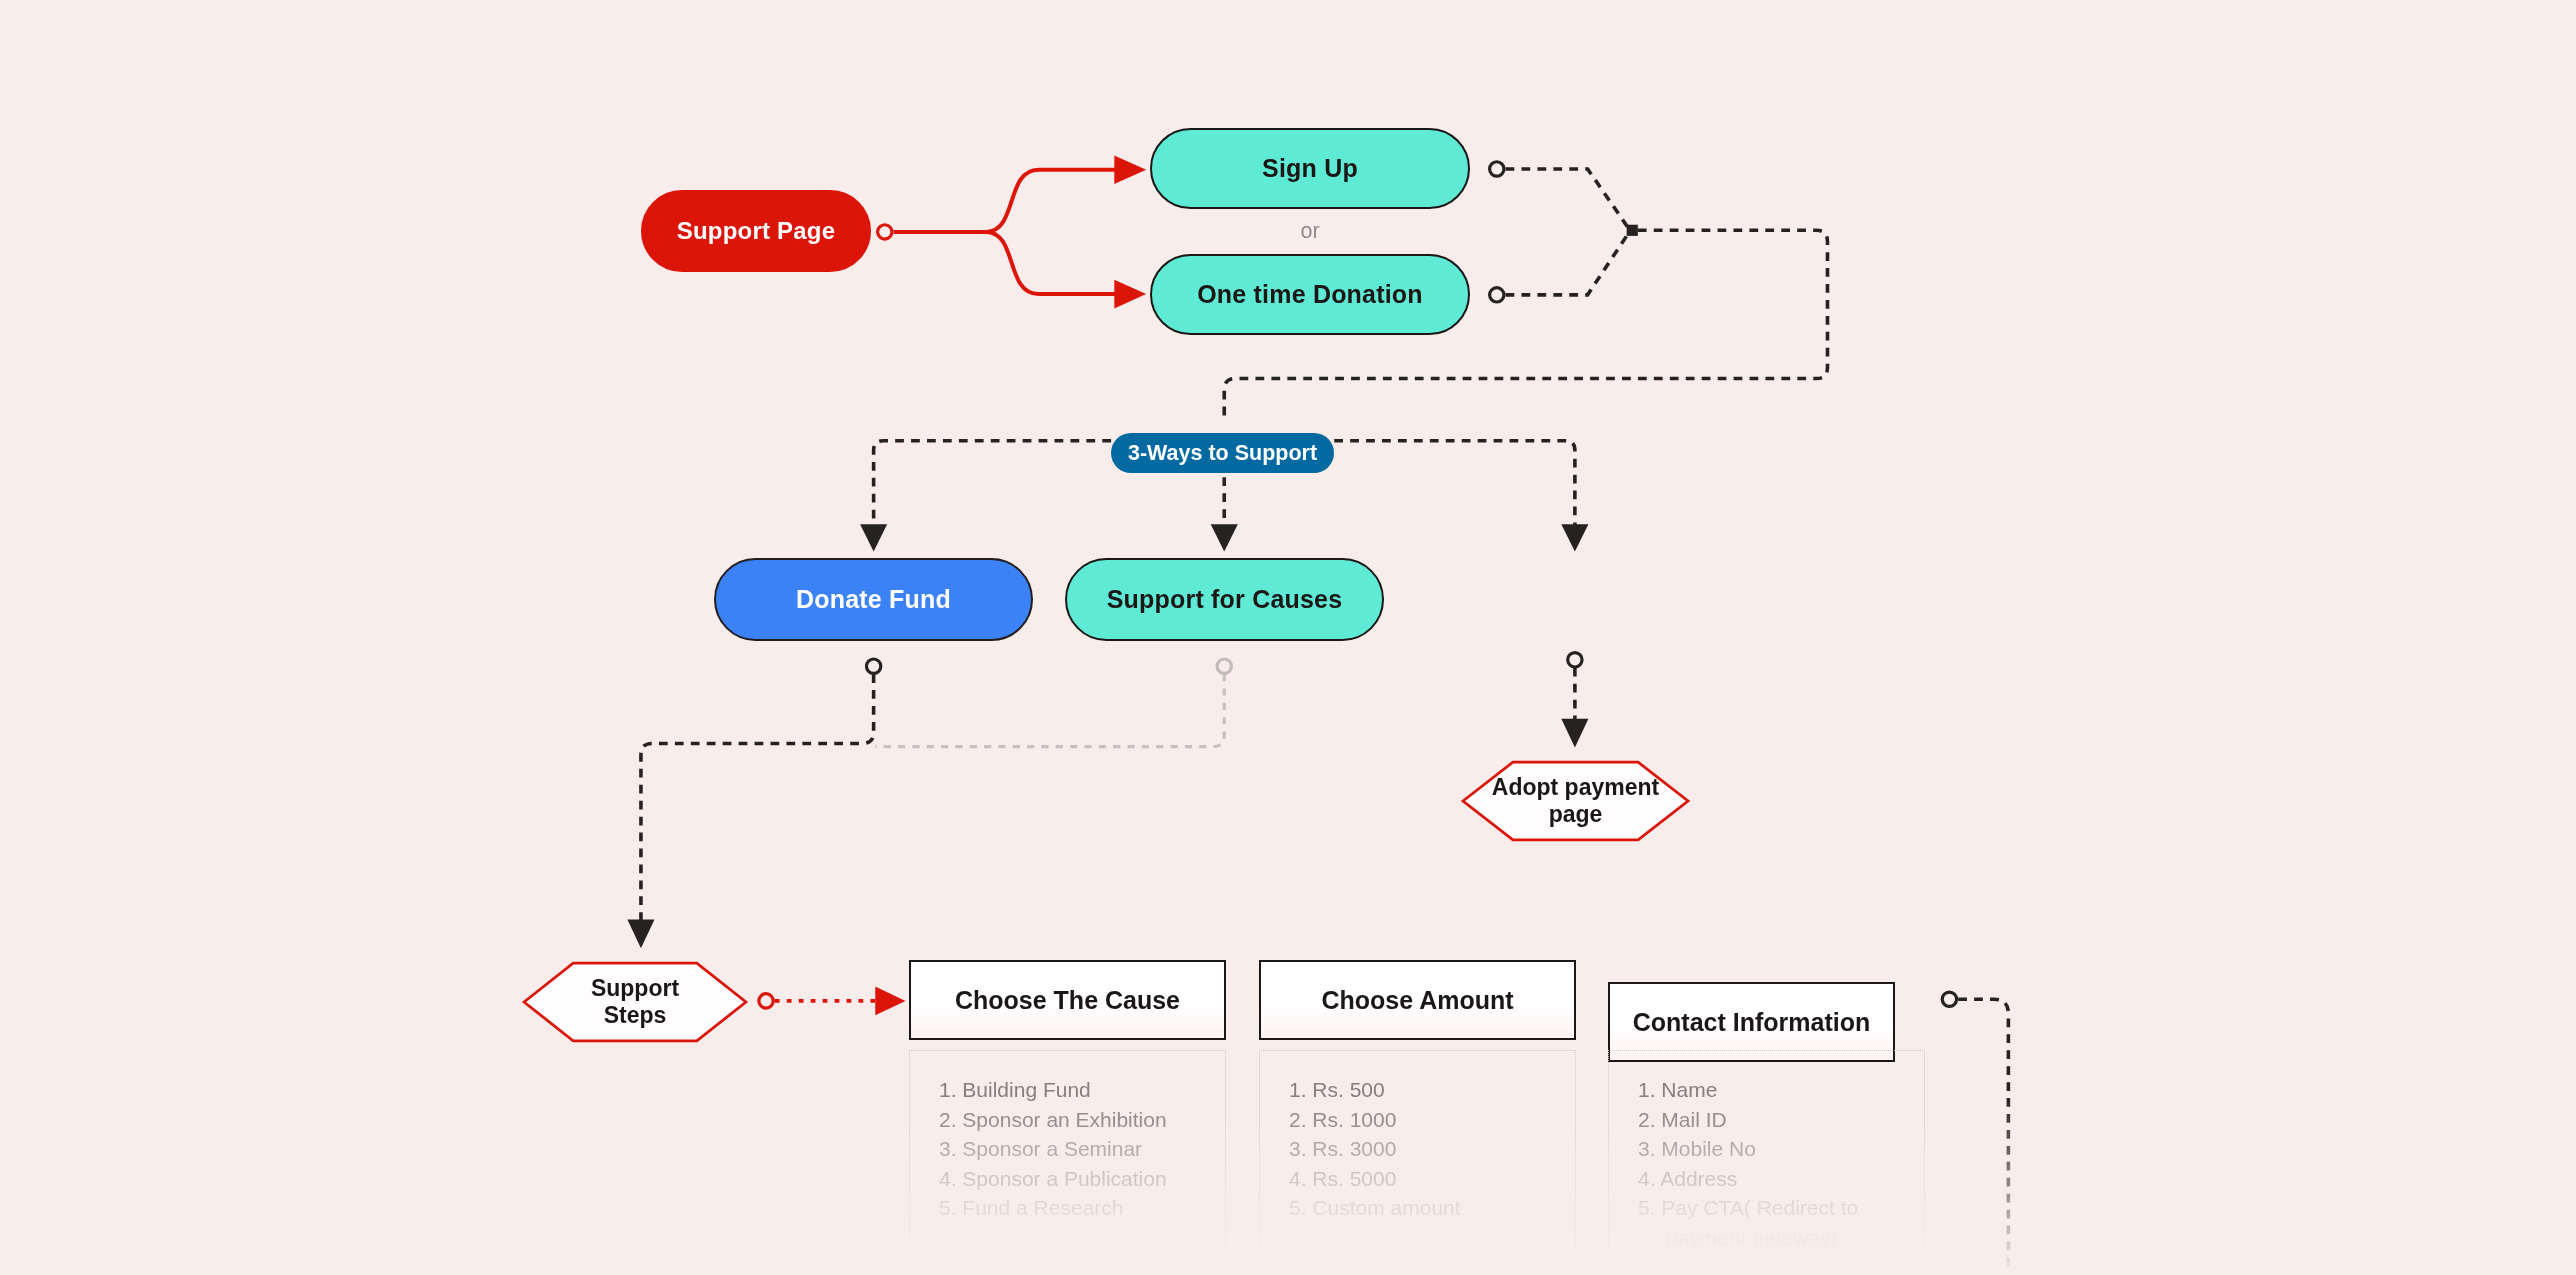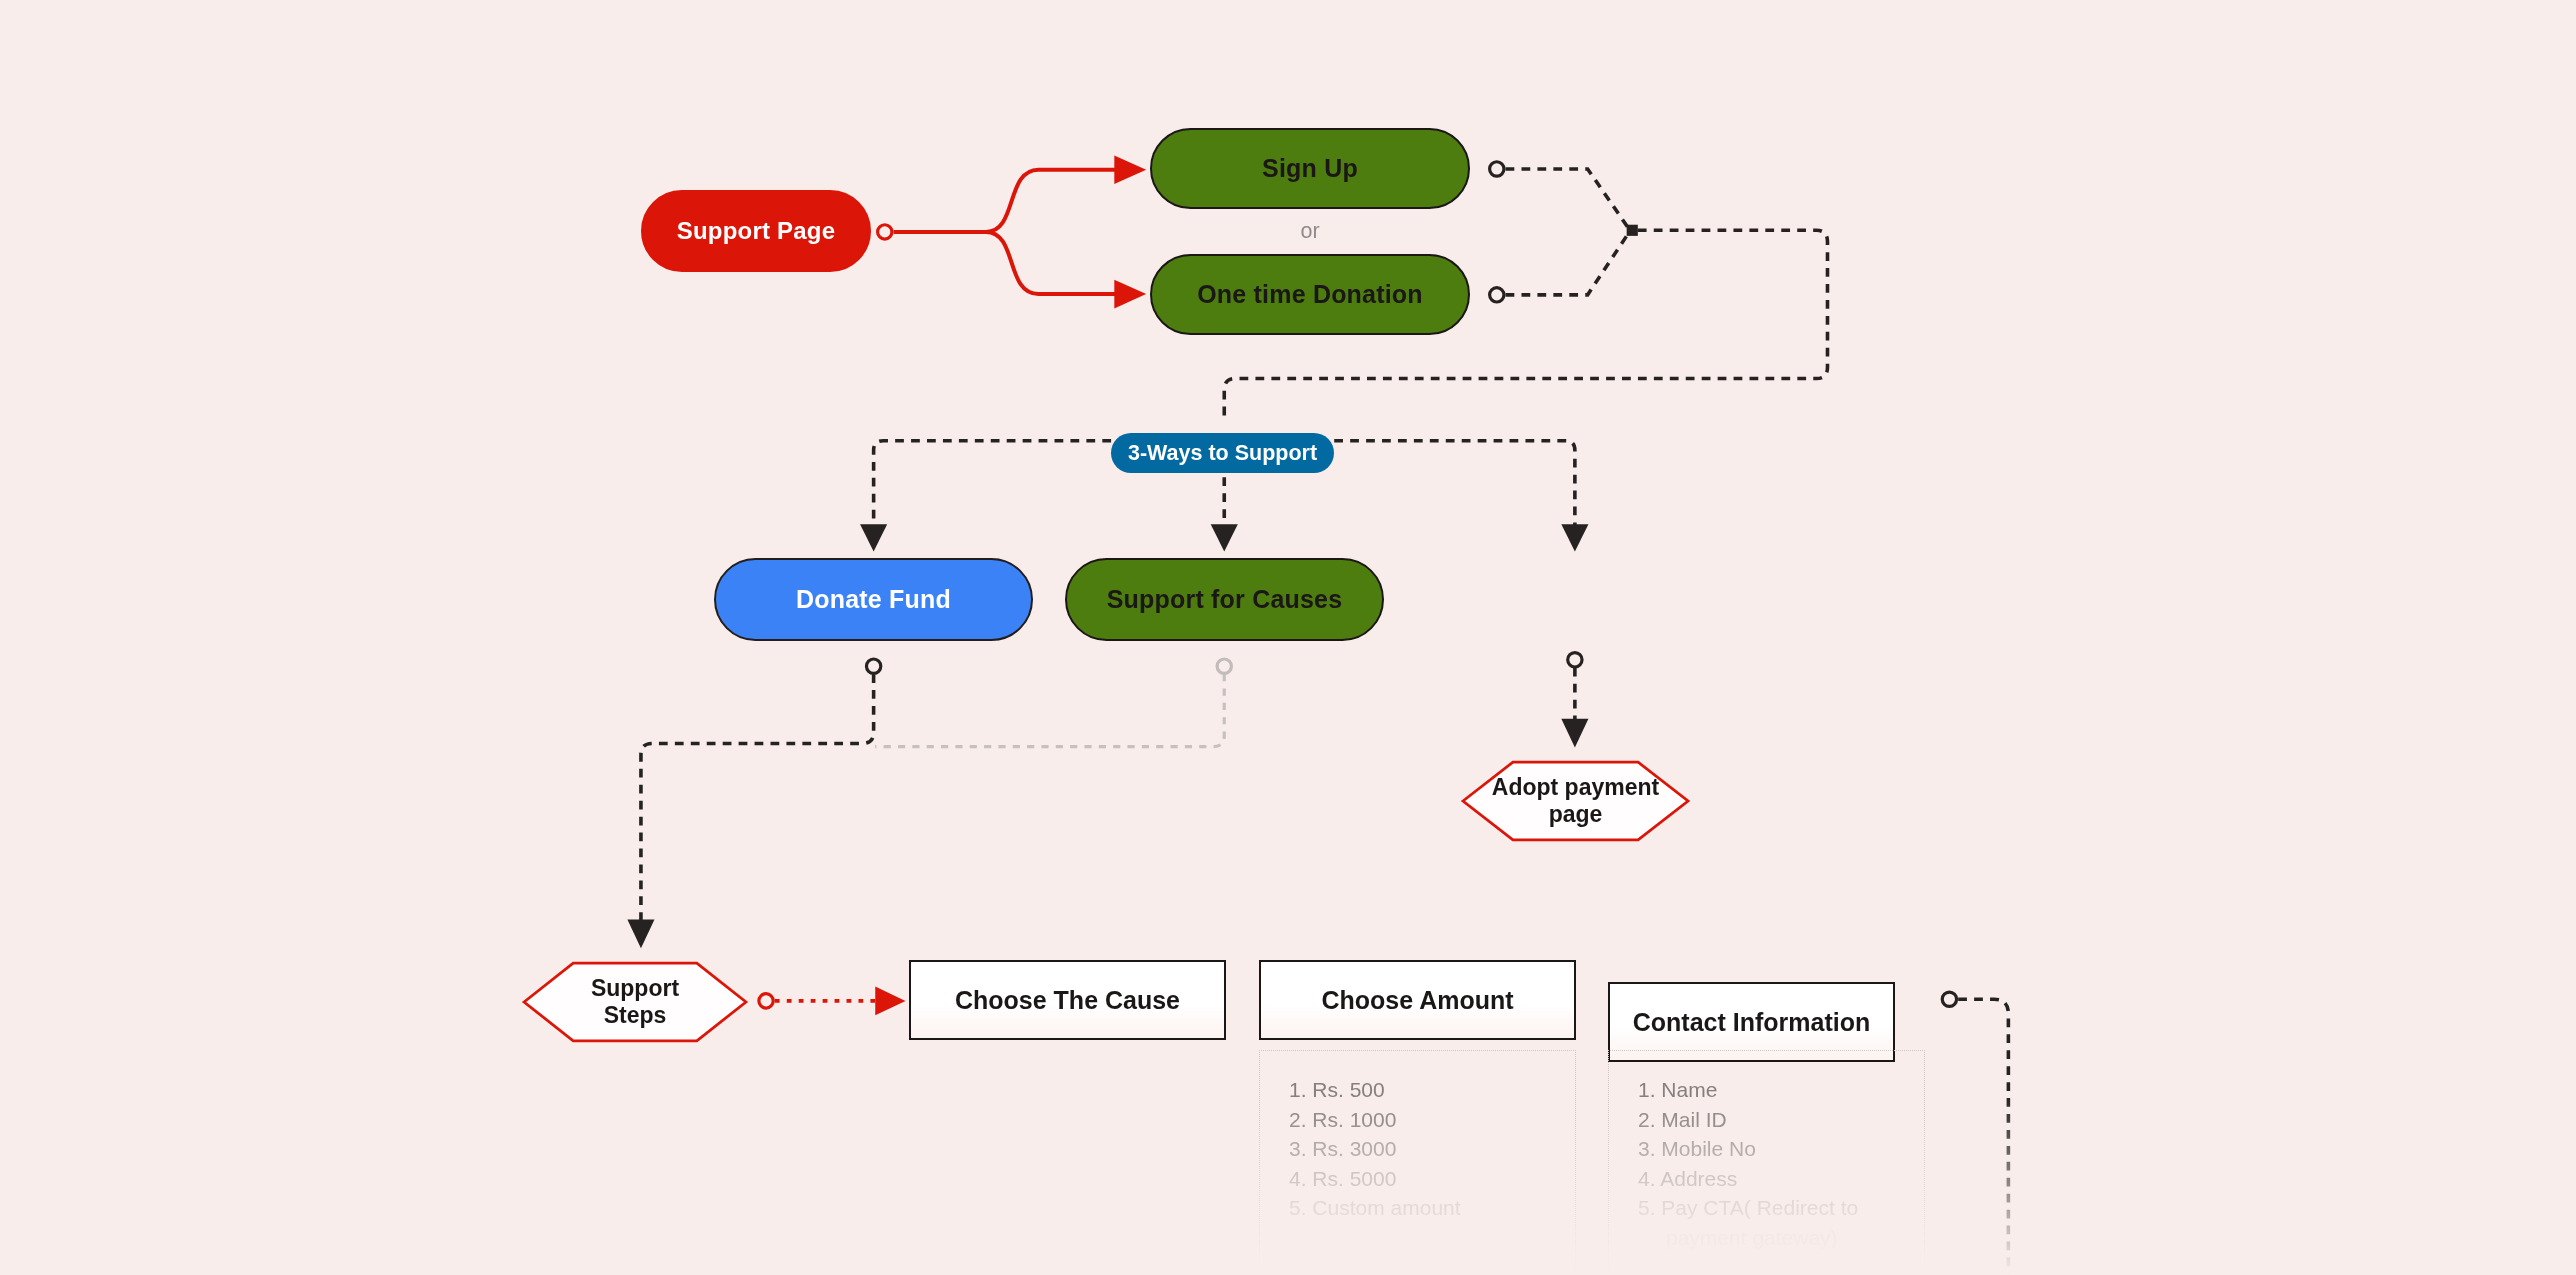--- a/index.html
+++ b/index.html
@@ -6,21 +6,21 @@
   body{
     width:2576px;height:1275px;
     background:#f8edeb;
     font-family:"Liberation Sans", sans-serif;
     position:relative;overflow:hidden;
     color:#1b1717;
   }
   #canvas{position:absolute;inset:0;width:2576px;height:1275px;}
   #wires{position:absolute;left:0;top:0;z-index:1;}
   .node{position:absolute;z-index:2;display:flex;align-items:center;justify-content:center;box-sizing:border-box;text-align:center;}
-  .pill{border-radius:48px;background:#4d7c0f;border:2.4px solid #1b1717;font-size:25px;font-weight:600;letter-spacing:0.2px;}
+  .pill{border-radius:48px;background:#5eead4;border:2.4px solid #1b1717;font-size:25px;font-weight:600;letter-spacing:0.2px;}
   .pill.dark{background:#3b82f6;border-color:#221e1e;color:#ffffff;}
   .pill.red{background:#dc1509;border-color:#dc1509;color:#ffffff;font-size:24px;}
   .tag{border-radius:21px;background:#0369a1;color:#fff;font-size:21.5px;font-weight:600;margin-top:12px;}
   .box{background:linear-gradient(180deg,#ffffff 55%,#fdf3f1 100%);border:2.4px solid #1b1717;font-size:25px;font-weight:700;}
   .hex{position:absolute;z-index:2;}
   .hex svg{position:absolute;left:0;top:0;}
   .hex .hex-label{position:absolute;inset:0;display:flex;flex-direction:column;align-items:center;justify-content:center;font-size:23px;font-weight:600;line-height:1.18;z-index:2;}
   .or{position:absolute;z-index:2;font-size:21.5px;color:#8f8b8a;text-align:center;}
   .dotted-panel{
     position:absolute;z-index:2;box-sizing:border-box;
@@ -169,20 +169,29 @@
   </div>
 
   <div class="node box" id="choose-amount">
     <span>Choose Amount</span>
   </div>
 
   <div class="node box" id="contact-info">
     <span>Contact Information</span>
   </div>
 
+  <div class="dotted-panel" id="cause-list">
+    <ol>
+        <li>1. Building Fund</li>
+        <li>2. Sponsor an Exhibition</li>
+        <li>3. Sponsor a Seminar</li>
+        <li>4. Sponsor a Publication</li>
+        <li>5. Fund a Research</li>
+      </ol>
+  </div>
 
   <div class="dotted-panel" id="amount-list">
     <ol>
         <li>1. Rs. 500</li>
         <li>2. Rs. 1000</li>
         <li>3. Rs. 3000</li>
         <li>4. Rs. 5000</li>
         <li>5. Custom amount</li>
       </ol>
   </div>

